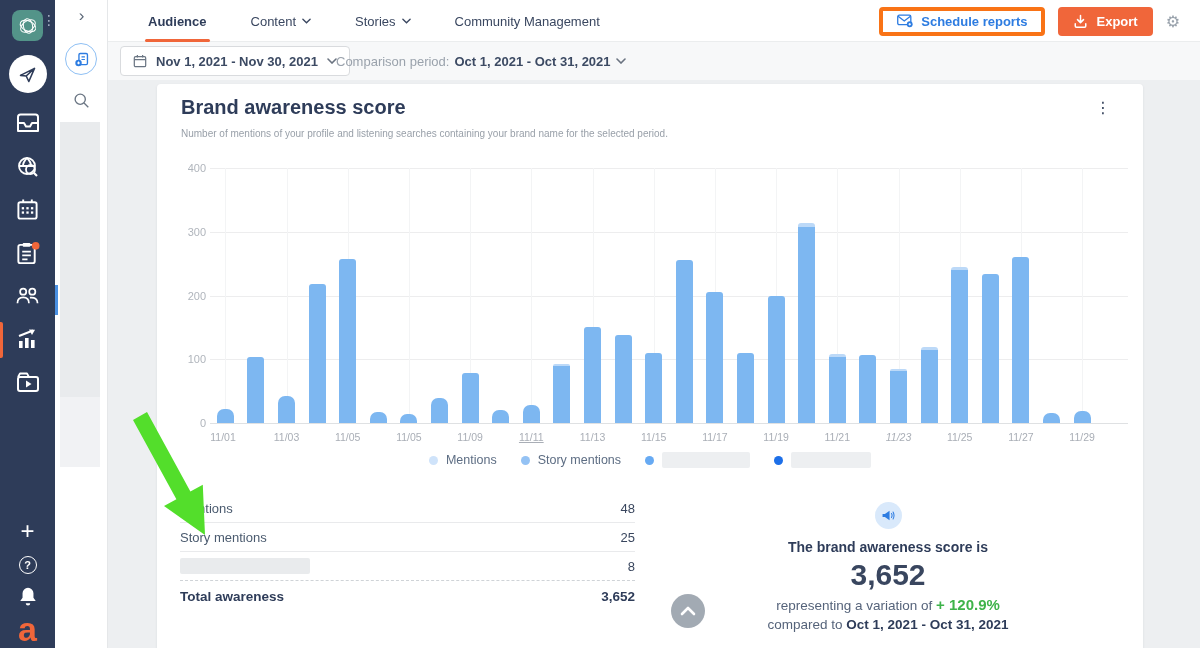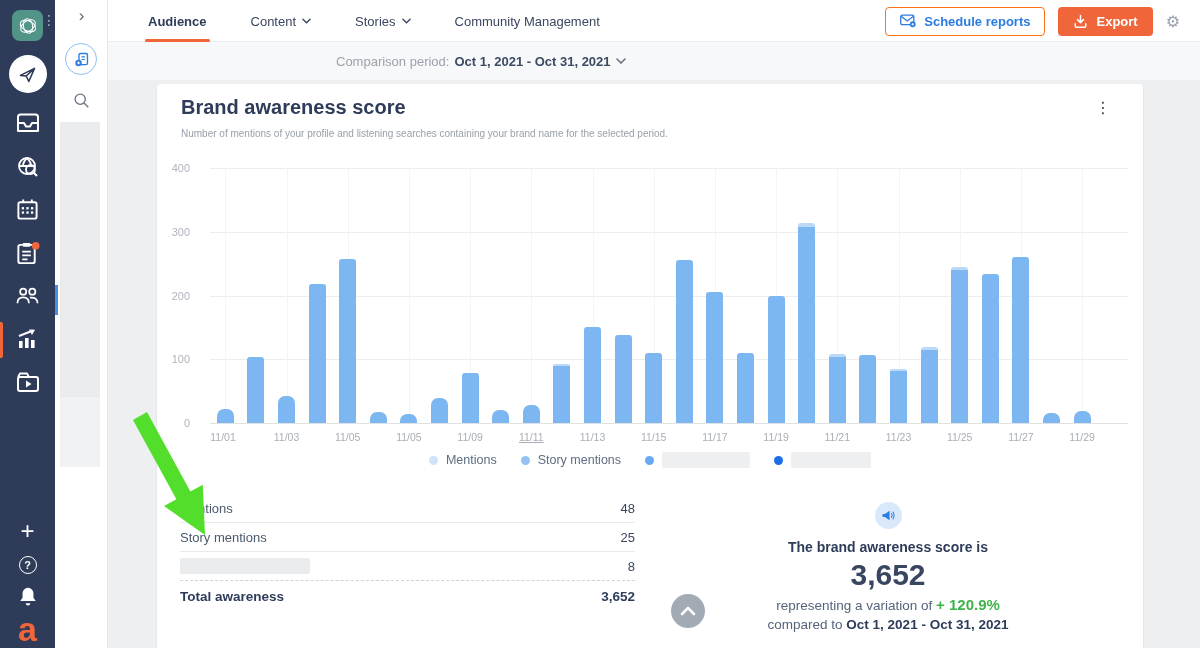--- a/index.html
+++ b/index.html
@@ -26,21 +26,21 @@
   .r2strip2 { position:absolute; left:5px; top:397px; width:40px; height:70px; background:#f1f2f4; }
   .r2blue { position:absolute; left:0; top:285px; width:3px; height:30px; background:#4a90e2; }
 
   
   .hdr { position:absolute; left:108px; top:0; width:1092px; height:42px; background:#fff; border-bottom:1px solid #ebedee; z-index:5; }
   .tabs { position:absolute; left:40px; top:0; height:42px; display:flex; gap:44px; align-items:center; }
   .tab { position:relative; height:42px; display:flex; align-items:center; gap:6px; font-size:13px; color:#3a4760; cursor:pointer; }
   .tab.active { font-weight:700; color:#2e3c59; }
   .tab.active::after { content:""; position:absolute; left:-3px; right:-3px; bottom:0; height:3px; background:#f0663a; border-radius:3px; }
   .hdr-right { position:absolute; right:20px; top:0; height:42px; display:flex; gap:13px; align-items:center; }
-  .btn-outline { height:29px; padding:0 14px; border:1px solid #f97316; border-radius:4px; background:#fff; color:#2d7ce1; font-size:13px; font-weight:700; display:flex; align-items:center; gap:8px; cursor:pointer; font-family:inherit; }
+  .btn-outline { height:29px; padding:0 14px; border:4px solid #f97316; border-radius:4px; background:#fff; color:#2d7ce1; font-size:13px; font-weight:700; display:flex; align-items:center; gap:8px; cursor:pointer; font-family:inherit; }
   .btn-solid { height:29px; padding:0 15px; border:none; border-radius:4px; background:#f0663a; color:#fff; font-size:13px; font-weight:700; display:flex; align-items:center; gap:8px; cursor:pointer; font-family:inherit; }
   .gear { color:#98a1ab; font-size:16px; font-family:"DejaVu Sans",sans-serif; cursor:pointer; }
 
   
   .filterbar { position:absolute; left:108px; top:42px; width:1092px; height:38px; background:#f7f8f9; z-index:4; }
   .datepicker { position:absolute; left:12px; top:4px; height:30px; background:#fff; border:1px solid #d9dbde; border-radius:4px; display:flex; align-items:center; gap:9px; padding:0 12px; font-size:13px; font-weight:700; color:#3c4a63; cursor:pointer; }
   .comparison { position:absolute; left:228px; top:0; height:38px; display:flex; align-items:center; gap:5px; font-size:13px; cursor:pointer; }
   .comp-label { color:#9aa2ac; }
   .comp-value { color:#3c4a63; font-weight:700; }
 
@@ -49,21 +49,21 @@
   .card { position:absolute; left:49px; top:4px; width:986px; height:640px; background:#fff; border-radius:4px; box-shadow:0 1px 3px rgba(30,40,60,.08); }
   .card-title { position:absolute; left:24px; top:12px; font-size:20px; font-weight:700; color:#2e3c59; }
   .card-sub { position:absolute; left:24px; top:44px; font-size:10px; color:#99a0a9; }
   .card-kebab { position:absolute; right:32px; top:14px; color:#39465e; font-size:16px; font-family:"DejaVu Sans",sans-serif; cursor:pointer; }
 
   
   .plot { position:absolute; left:53px; top:84px; width:918px; height:255px; }
   .gridline-h { position:absolute; left:0; width:100%; height:1px; background:#ededee; }
   .gridline-h.zero { background:#dfe1e3; }
   .gridline-v { position:absolute; top:0; width:1px; height:255px; background:#f3f4f5; }
-  .ylab { position:absolute; right:100%; margin-right:20px; width:30px; text-align:right; font-size:11px; color:#b0b5bc; transform:translateY(-6px); }
+  .ylab { position:absolute; right:100%; margin-right:4px; width:30px; text-align:right; font-size:11px; color:#b0b5bc; transform:translateY(-6px); }
   .xlab { position:absolute; top:263px; width:44px; margin-left:-22px; text-align:center; font-size:10.5px; color:#a9aeb6; }
   .bar { position:absolute; bottom:0; width:17px; display:flex; flex-direction:column; justify-content:flex-end; cursor:pointer; }
   .barseg { width:100%; }
 
   
   .legend { position:absolute; left:0; top:368px; width:100%; display:flex; justify-content:center; align-items:center; gap:24px; }
   .leg-item { display:flex; align-items:center; gap:8px; cursor:pointer; }
   .leg-dot { width:9px; height:9px; border-radius:50%; }
   .leg-label { font-size:12.5px; color:#5d6d83; }
   .leg-redact { height:16px; background:#edeff1; border-radius:2px; }
@@ -265,20 +265,30 @@
           <path d="M10 2 V11 M6 7.5 L10 11.5 L14 7.5" fill="none" stroke="#fff" stroke-width="2" stroke-linecap="round" stroke-linejoin="round"></path>
           <path d="M3 13 V16 Q3 17.5 4.5 17.5 H15.5 Q17 17.5 17 16 V13" fill="none" stroke="#fff" stroke-width="2" stroke-linecap="round"></path>
         </svg>
         <span>Export</span>
       </button>
       <span class="gear">⚙</span>
     </div>
   </header>
 
   <div class="filterbar">
+    <div class="datepicker">
+      <svg width="14" height="14" viewBox="0 0 16 16">
+        <rect x="1.5" y="3" width="13" height="11.5" rx="1.5" fill="none" stroke="#6a7583" stroke-width="1.4"></rect>
+        <path d="M5 1 V4 M11 1 V4 M1.5 6.5 H14.5" stroke="#6a7583" stroke-width="1.4"></path>
+      </svg>
+      <span>Nov 1, 2021 - Nov 30, 2021</span>
+      <svg width="10" height="6" viewBox="0 0 10 6">
+        <path d="M1 1 L5 5 L9 1" fill="none" stroke="#6a7380" stroke-width="1.6" stroke-linecap="round"></path>
+      </svg>
+    </div>
     <div class="comparison">
       <span class="comp-label">Comparison period:</span>
       <span class="comp-value">Oct 1, 2021 - Oct 31, 2021</span>
       <svg width="10" height="6" viewBox="0 0 10 6">
         <path d="M1 1 L5 5 L9 1" fill="none" stroke="#6a7380" stroke-width="1.6" stroke-linecap="round"></path>
       </svg>
     </div>
   </div>
 
   <main class="content">
@@ -383,21 +393,21 @@
           <div class="gridline-v" style="left: 627.3px;"></div>
           <div class="xlab" style="left: 627.3px;">11/21</div>
           <div class="bar" style="left: 618.8px;">
             <div class="barseg" style="height: 2.55px; background: rgb(188, 217, 248); border-radius: 3px 3px 0px 0px;"></div>
             <div class="barseg" style="height: 66.3px; background: rgb(125, 183, 241);"></div>
           </div>
           <div class="bar" style="left: 649.4px;">
             <div class="barseg" style="height: 67.575px; background: rgb(125, 183, 241); border-radius: 3px 3px 0px 0px;"></div>
           </div>
           <div class="gridline-v" style="left: 688.5px;"></div>
-          <div class="xlab" style="left: 688.5px;">11/23</div>
+          <div class="xlab" style="left: 688.5px; font-style: italic;">11/23</div>
           <div class="bar" style="left: 680px;">
             <div class="barseg" style="height: 1.9125px; background: rgb(188, 217, 248); border-radius: 3px 3px 0px 0px;"></div>
             <div class="barseg" style="height: 52.275px; background: rgb(125, 183, 241);"></div>
           </div>
           <div class="bar" style="left: 710.6px;">
             <div class="barseg" style="height: 3.1875px; background: rgb(188, 217, 248); border-radius: 3px 3px 0px 0px;"></div>
             <div class="barseg" style="height: 73.3125px; background: rgb(125, 183, 241);"></div>
           </div>
           <div class="gridline-v" style="left: 749.7px;"></div>
           <div class="xlab" style="left: 749.7px;">11/25</div>

